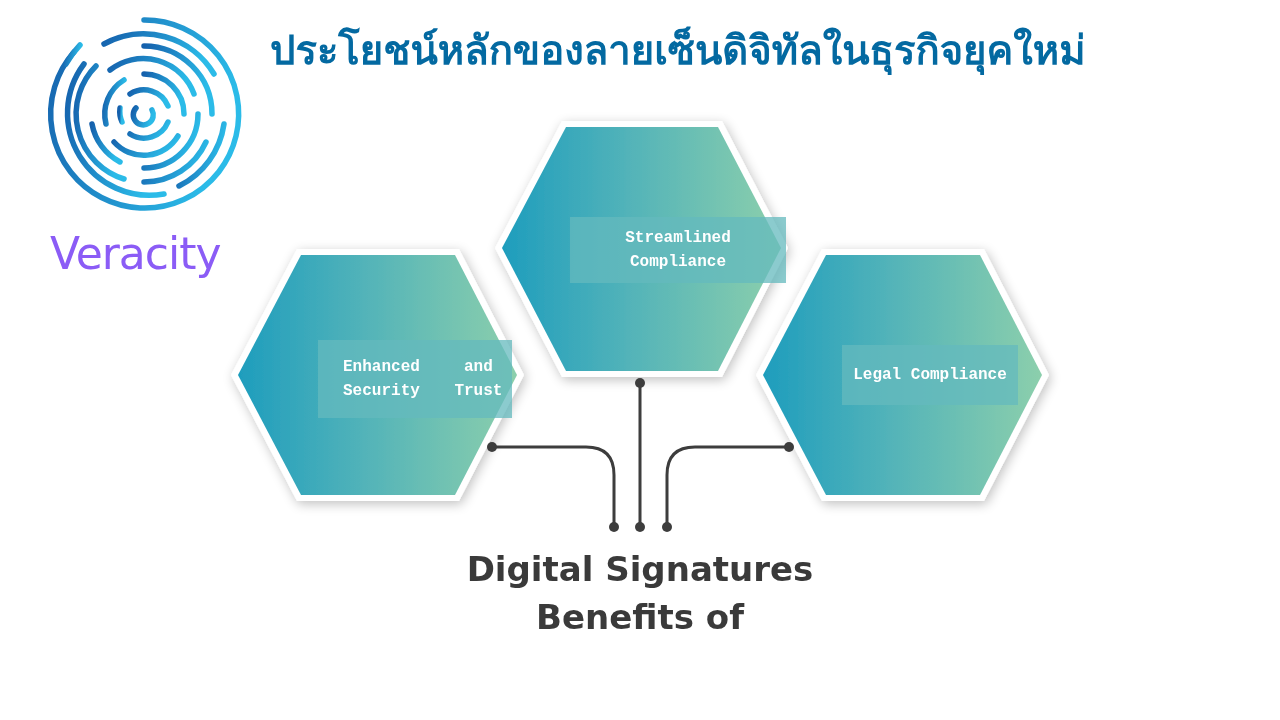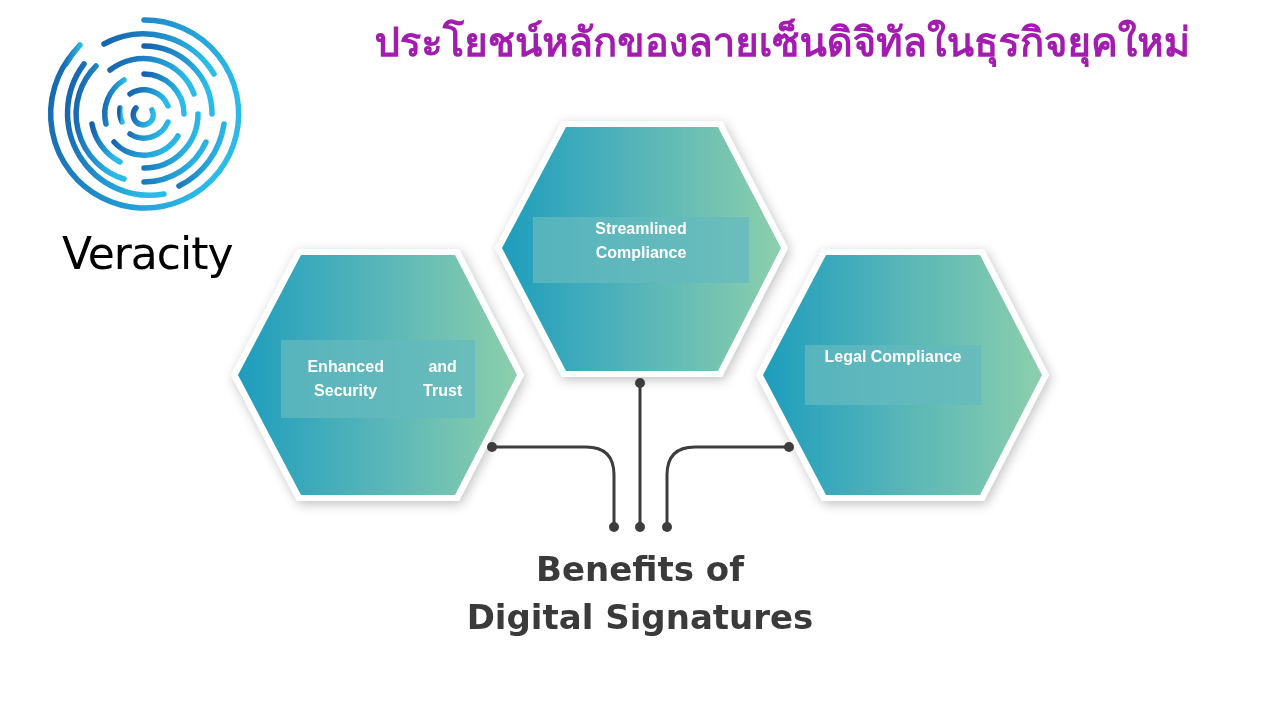--- a/index.html
+++ b/index.html
@@ -4,35 +4,36 @@
 <style>
   html, body { margin: 0; padding: 0; }
   body {
     width: 1280px; height: 720px; position: relative; overflow: hidden;
     background: #ffffff;
     font-family: "DejaVu Sans", "Liberation Sans", sans-serif;
   }
   .logo { position: absolute; left: 44px; top: 14px; width: 200px; height: 264px; }
   .logo svg { position: absolute; left: 0; top: 0; }
   .logo-text {
-    position: absolute; left: 18px; top: 212px; width: 200px;
+    position: absolute; left: 6px; top: 212px; width: 200px;
     font-family: "DejaVu Sans", sans-serif; font-size: 44px; font-weight: normal;
-    color: #000000; letter-spacing: -1px; line-height: 56px;
+    color: #8b5cf6; letter-spacing: -1px; line-height: 56px;
   }
   .title {
-    position: absolute; left: 270px; top: 12px; width: 920px; text-align: right;
+    position: absolute; left: 270px; top: 20px; width: 920px; text-align: left;
     font-family: "DejaVu Sans", sans-serif; font-weight: bold; font-size: 40px;
-    color: #a21caf; line-height: 60px; white-space: nowrap;
+    color: #0369a1; line-height: 60px; white-space: nowrap;
   }
   .diagram { position: absolute; left: 0; top: 0; width: 1280px; height: 720px; }
   .label {
-    position: absolute; display: flex; align-items: center; 
+    position: absolute; display: flex; align-items: center; justify-content: center;
     text-align: center; color: #ffffff; font-weight: bold;
-    font-family: Liberation Sans, sans-serif; font-size: 16px; line-height: 24px;
+    font-family: Liberation Mono, monospace; font-size: 16px; line-height: 24px;
     background: rgba(100, 185, 190, 0.75);
+    margin-left: 37px;
   }
   .center-title {
     position: absolute; left: 440px; top: 545px; width: 400px; text-align: center;
     font-family: "DejaVu Sans", sans-serif; font-weight: bold; font-size: 34px;
     line-height: 48px; color: #3a3a3a;
   }
 </style>
 </head>
 <body>
 
@@ -135,15 +136,15 @@
 <div class="label" style="left:281px; top:340px; width:194px; height:78px; ">
   <span>Enhanced Security</span>
   <span>and Trust</span>
 </div>
 
 <div class="label" style="left:805px; top:345px; width:176px; height:60px; flex-direction:column;">
   <span>Legal Compliance</span>
 </div>
 
 <div class="center-title">
+  <div>Digital Signatures</div>
   <div>Benefits of</div>
-  <div>Digital Signatures</div>
 </div>
 
 </body></html>

